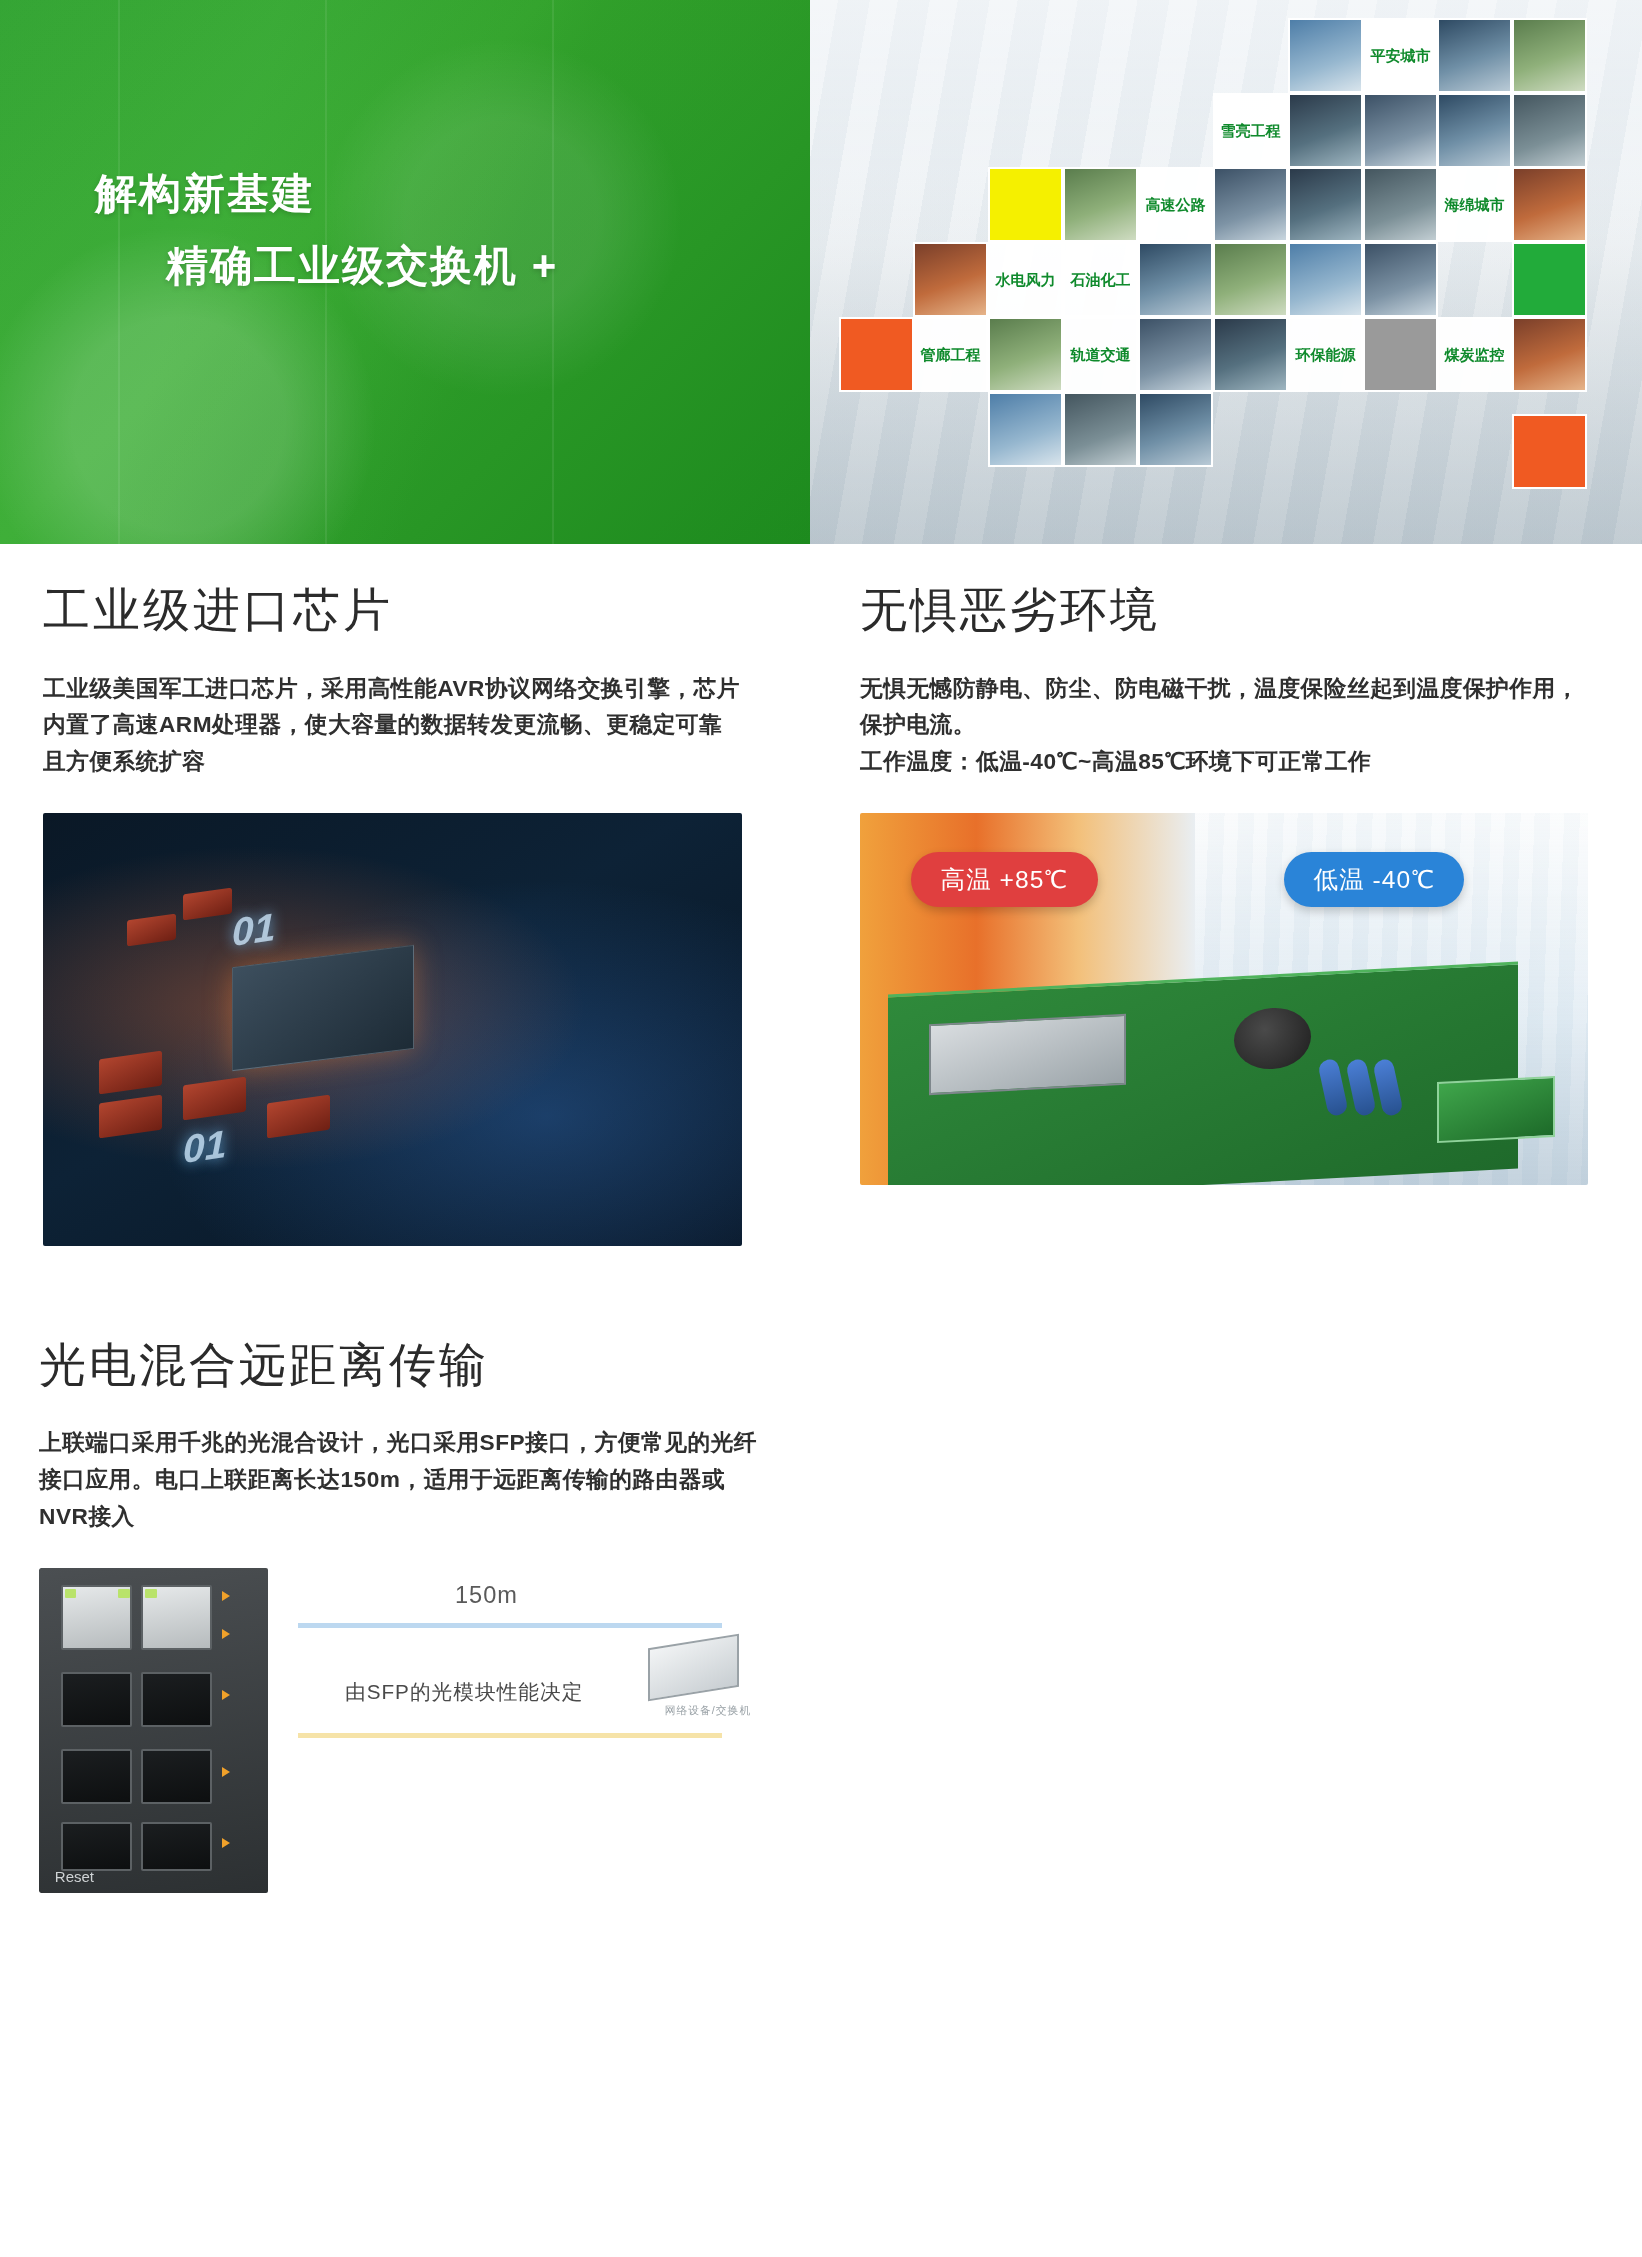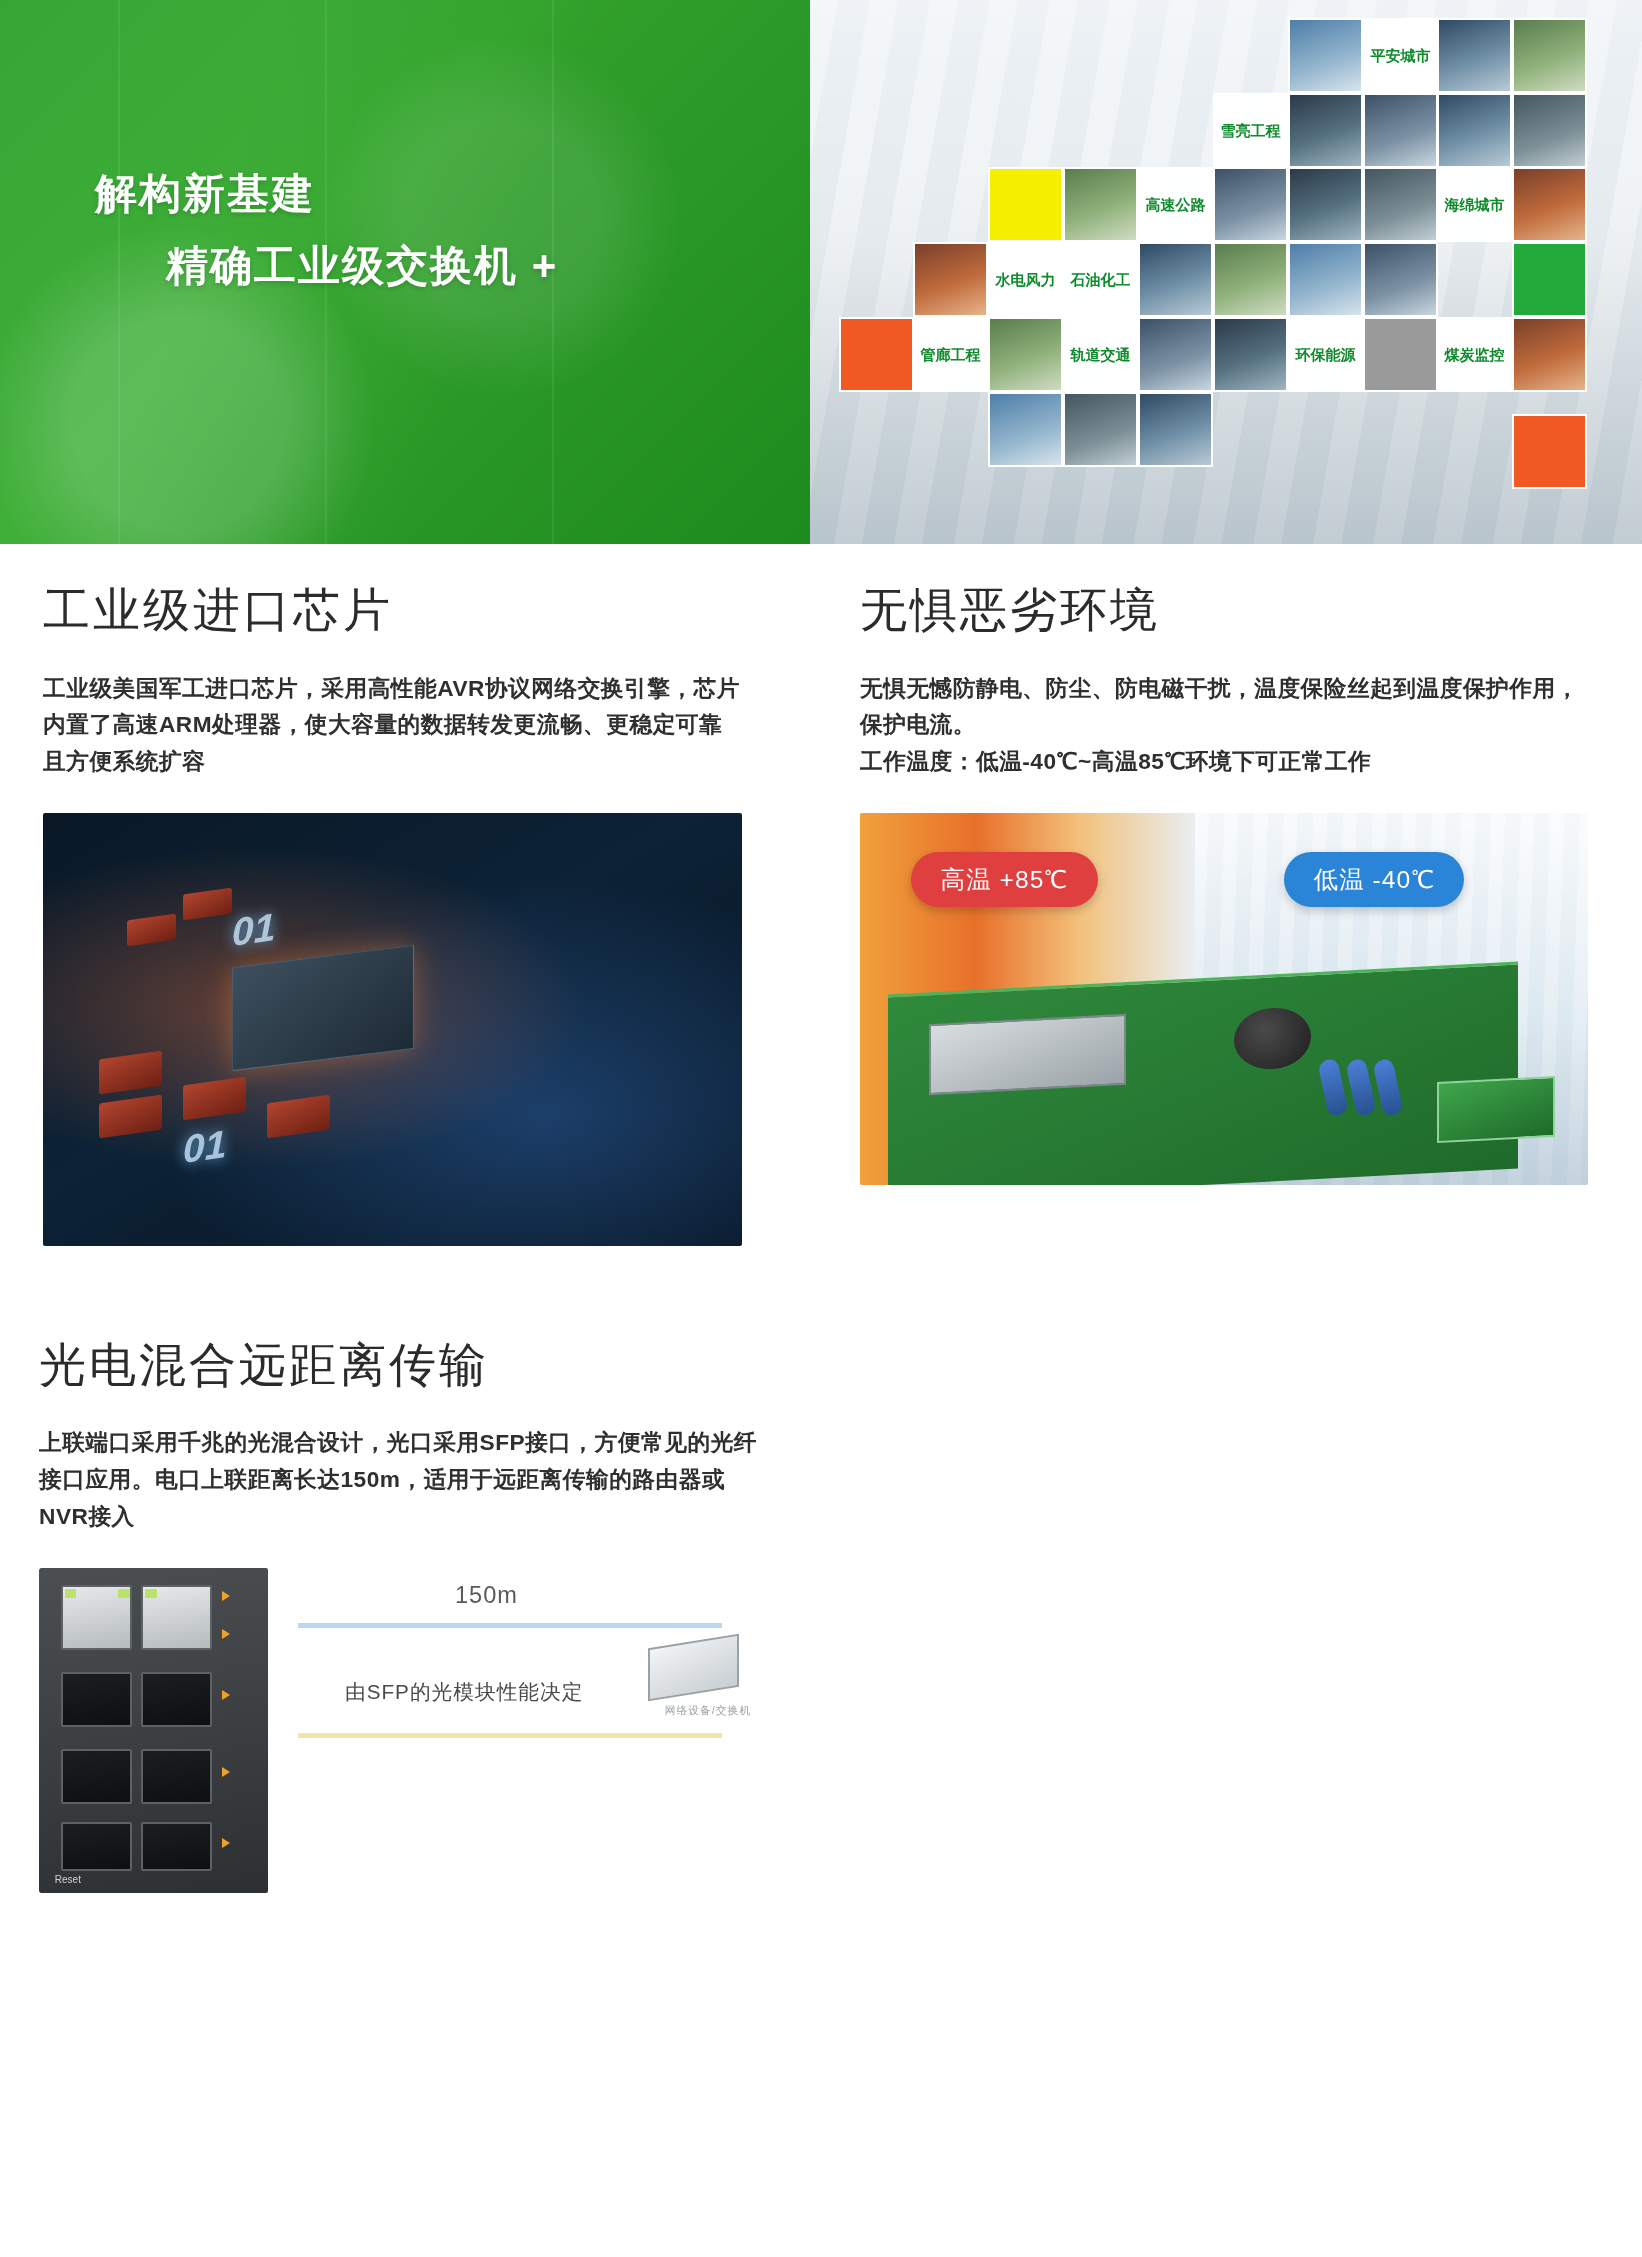--- a/index.html
+++ b/index.html
@@ -325,21 +325,21 @@
     position: absolute;
     width: 0; height: 0;
     border-left: 8.9px solid #f0a12a;
     border-top: 5.9px solid transparent;
     border-bottom: 5.9px solid transparent;
   }
   .switch-body .reset {
     position: absolute;
     left: 15.8px; bottom: 7.9px;
     color: #cfd3d5;
-    font-size: 10px;
+    font-size: 15px;
   }
   .diagram {
     flex: 1;
     position: relative;
     padding-left: 21.7px;
   }
   .diagram .bar-blue {
     position: absolute;
     left: 29.6px; top: 55px;
     width: 424px; height: 4.9px;

